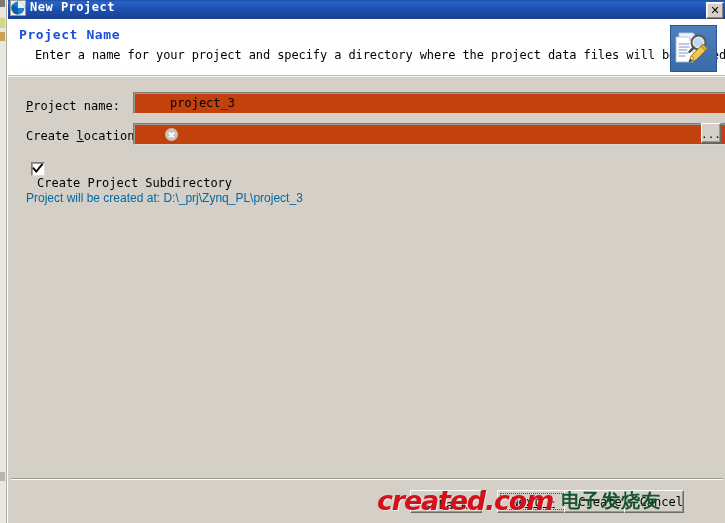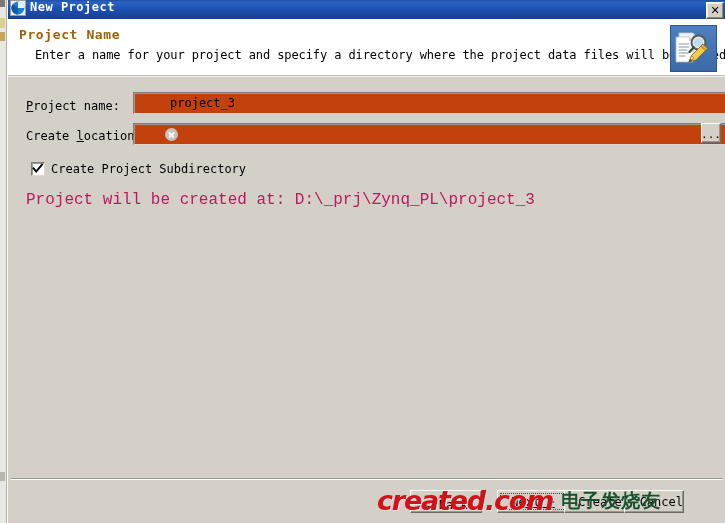--- a/index.html
+++ b/index.html
@@ -113,21 +113,21 @@
     left: 0; top: 76px;
     width: 718px; height: 1px;
     background: #f4f2ee;
   }
   .header-title {
     position: absolute;
     left: 11px; top: 8px;
     font-family: "DejaVu Sans Mono", "Liberation Mono", monospace;
     font-size: 13px;
     font-weight: bold;
-    color: #a16207;
+    color: #1d4ed8;
     letter-spacing: 0.6px;
   }
   .header-desc {
     position: absolute;
     left: 27px; top: 29px;
     font-family: "DejaVu Sans Mono", "Liberation Mono", monospace;
     font-size: 12px;
     color: #000000;
     white-space: nowrap;
     letter-spacing: -0.1px;
@@ -215,22 +215,23 @@
     box-sizing: border-box;
     cursor: pointer;
     line-height: 1;
   }
 
   
   .checkrow {
     position: absolute;
     left: 19px; top: 162px;
     display: flex;
-    align-items: center;
+    align-items: flex-start;
     cursor: pointer;
+    flex-direction: column;
   }
   .checkbox {
     width: 12px; height: 12px;
     background: #ffffff;
     border: 1px solid #7f7c75;
     border-right-color: #dcd9d3;
     border-bottom-color: #dcd9d3;
     box-shadow: inset 1px 1px 0 #a09d96;
     position: relative;
     flex: 0 0 auto;
@@ -240,23 +241,23 @@
     font-family: "DejaVu Sans Mono", "Liberation Mono", monospace;
     font-size: 12px;
     color: #000000;
     margin-left: 6px;
     white-space: nowrap;
   }
 
   .created-at {
     position: absolute;
     left: 14px; top: 191px;
-    font-family: Liberation Mono, monospace;
-    font-size: 16px;
-    color: #be185d;
+    font-family: Liberation Sans, sans-serif;
+    font-size: 12px;
+    color: #0369a1;
     white-space: nowrap;
   }
 
   
   .footer-sep {
     position: absolute;
     left: 3px; top: 478px;
     width: 712px; height: 1px;
     background: #9a978f;
   }

